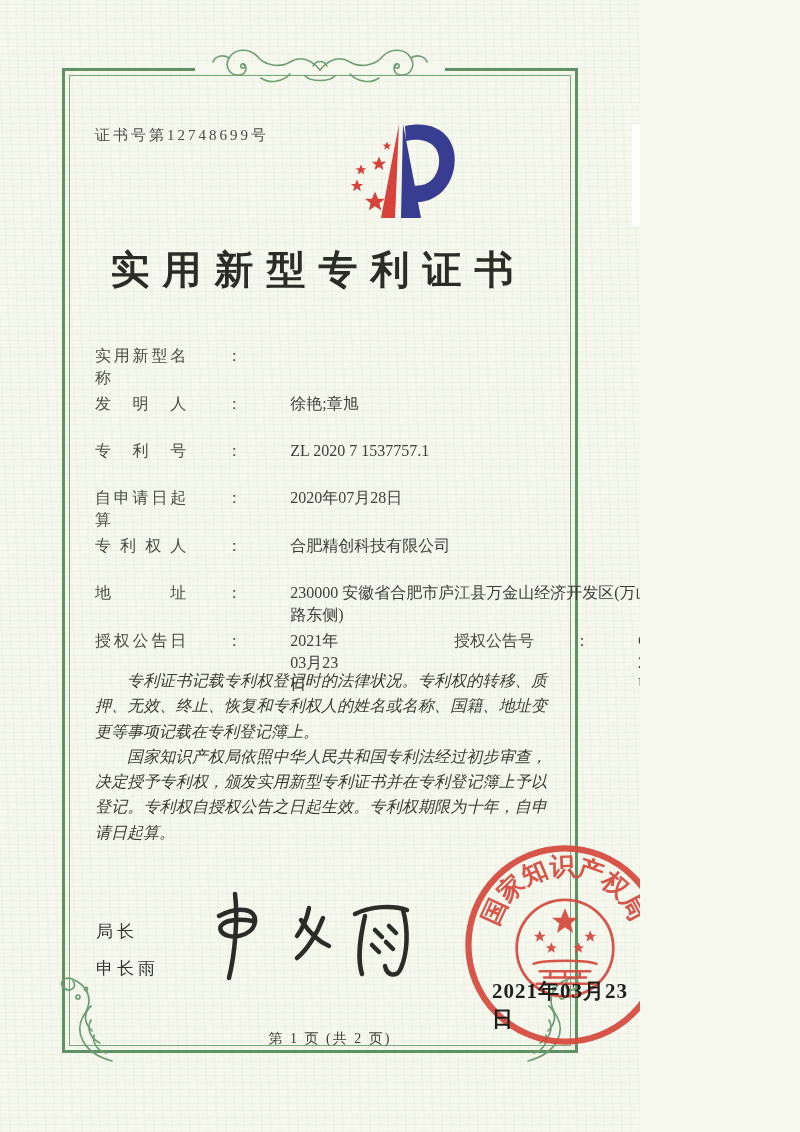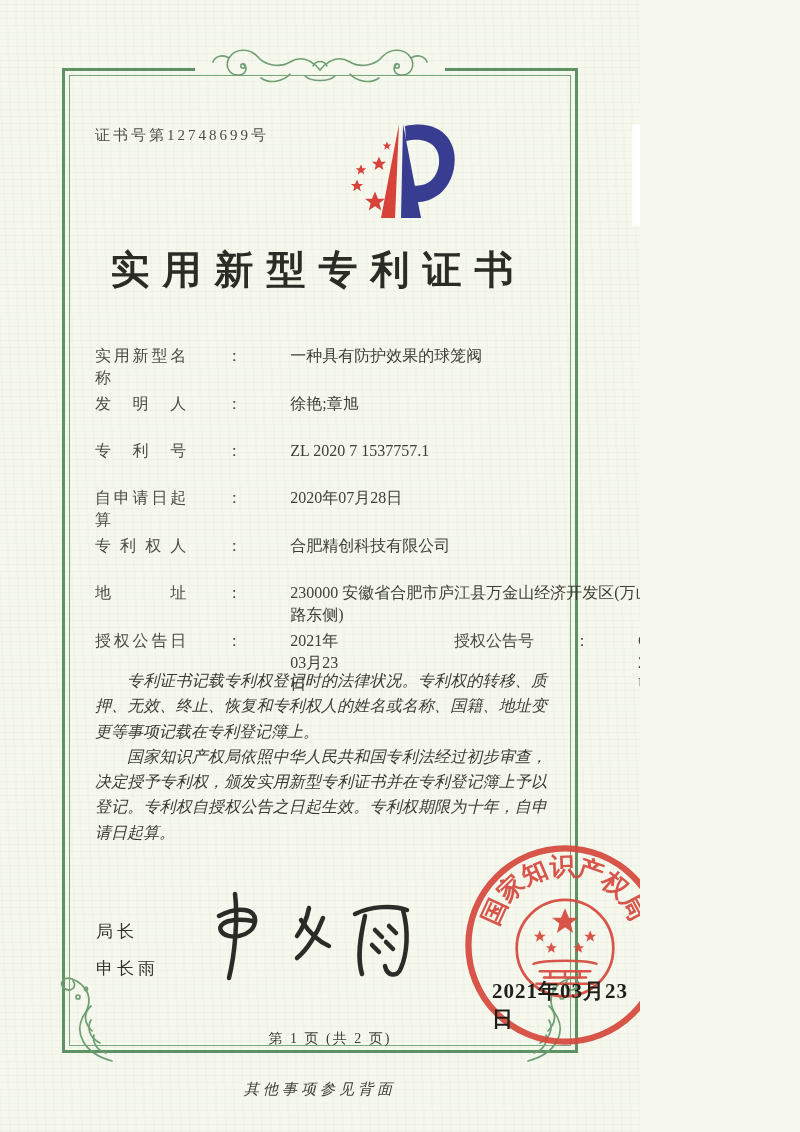--- a/index.html
+++ b/index.html
@@ -161,21 +161,20 @@
                M11 26h2v1h-2z M14 26h1v1h-1z M16 26h2v1h-2z M19 26h1v1h-1z M24 26h2v1h-2z"></path>
     </g>
   </svg>
 
   <div class="title">实用新型专利证书</div>
 
   <div class="fields">
     <div class="frow" style="top:345px;">
       <span class="flabel">实用新型名称</span>
         <span class="fcolon">：</span>
-      <span class="fvalue">一种具有防护效果的球笼阀</span>
     </div>
     <div class="frow" style="top:393px;">
       <span class="flabel">发明人</span>
         <span class="fcolon">：</span>
       <span class="fvalue">徐艳;章旭</span>
     </div>
     <div class="frow" style="top:440px;">
       <span class="flabel">专利号</span>
         <span class="fcolon">：</span>
       <span class="fvalue">ZL 2020 7 1537757.1</span>
@@ -254,15 +253,14 @@
       <path d="M70,118 C80,114 120,114 130,118"></path>
       <path d="M76,125 L124,125"></path>
       <path d="M80,131 L120,131"></path>
       <path d="M73,137 L127,137"></path>
       <path d="M86,125 L86,131 M100,125 L100,131 M114,125 L114,131"></path>
     </g>
   </svg>
   <div class="seal-date">2021年03月23日</div>
 
   <div class="page-num">第 1 页 (共 2 页)</div>
-  <div class="back-note">其他事项参见背面</div>
 
 </div>
 
 </body></html>

